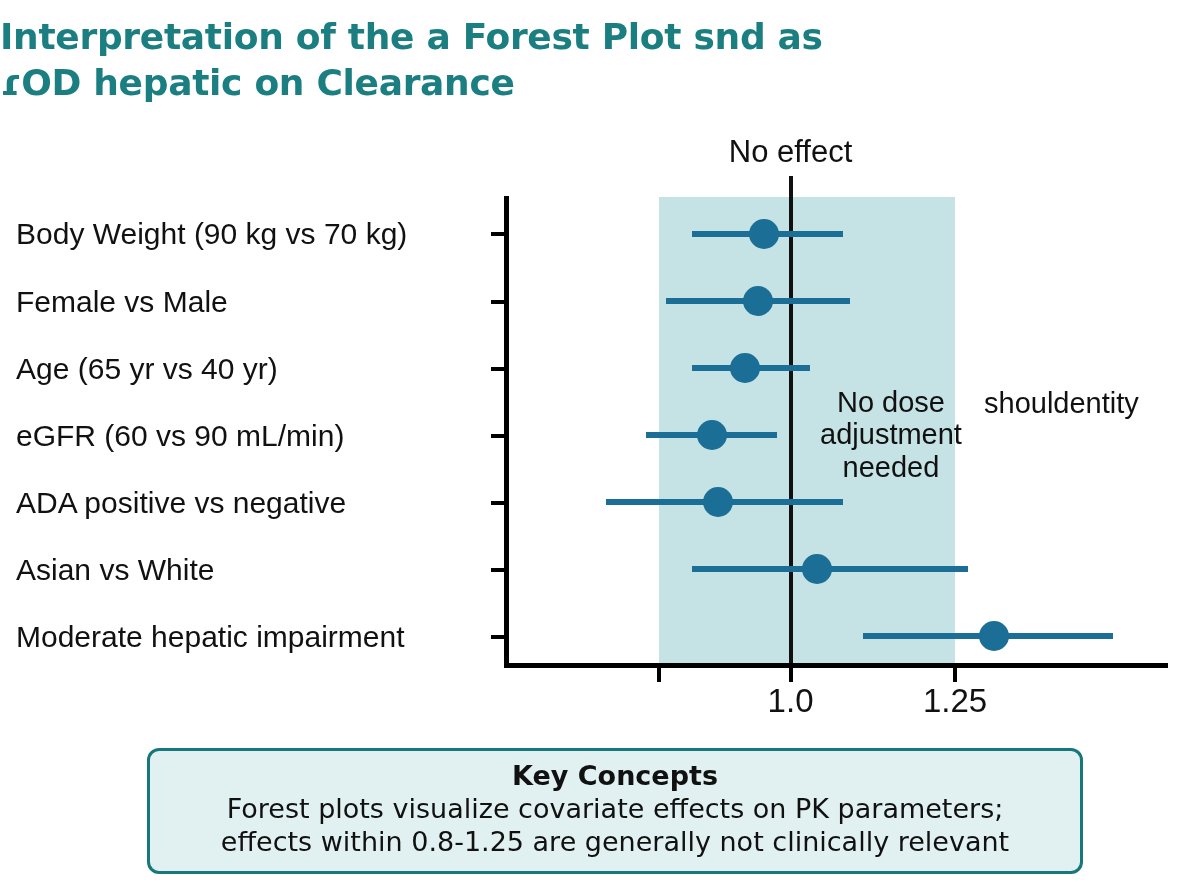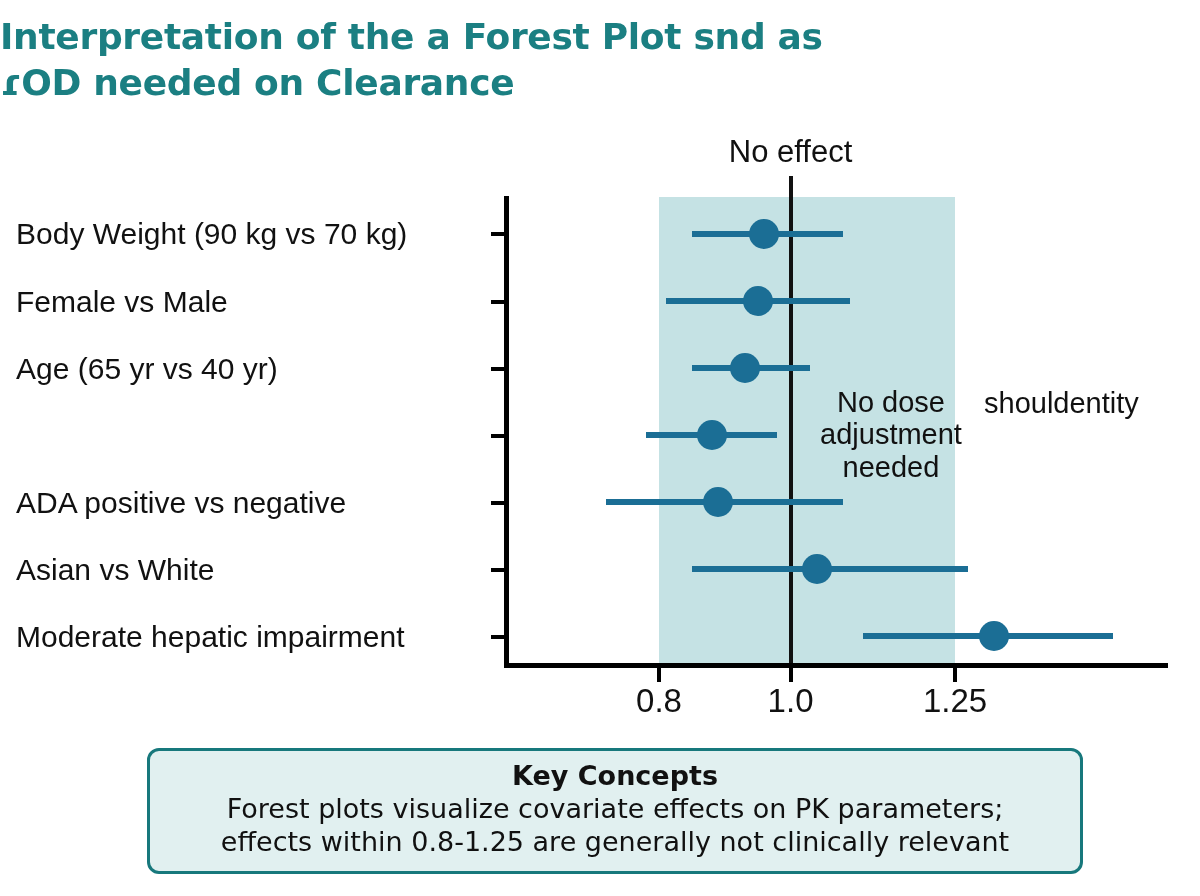--- a/index.html
+++ b/index.html
@@ -182,21 +182,21 @@
     color: #111111;
     line-height: 1.22;
   }
   #key-concepts-body .kc-line { display: block; }
 </style>
 </head>
 <body>
 
 <div id="title-block" style="color: rgb(27, 127, 130);">
   <span id="title-line-1">Interpretation of the a Forest Plot snd as</span>
-  <span id="title-line-2">ɾOD needed on Clearance</span>
+  <span id="title-line-2">ɾOD hepatic on Clearance</span>
 </div>
 
 <div id="plot-area">
 
   <div class="band" style="left: 643px; width: 296px; background: rgb(197, 226, 228);"></div>
 
   <div class="no-effect-label" style="left: 624.556px;">No effect</div>
   <div class="no-effect-line" style="left: 772.556px;"></div>
 
   <div class="axis-spine-y"></div>
@@ -206,20 +206,21 @@
   <div class="y-tick" style="top:300px"></div>
   <div class="y-tick" style="top:367px"></div>
   <div class="y-tick" style="top:434px"></div>
   <div class="y-tick" style="top:501px"></div>
   <div class="y-tick" style="top:568px"></div>
   <div class="y-tick" style="top:635px"></div>
 
   <div class="y-label" style="top:219px">Body Weight (90 kg vs 70 kg)</div>
   <div class="y-label" style="top:287px">Female vs Male</div>
   <div class="y-label" style="top:354px">Age (65 yr vs 40 yr)</div>
+  <div class="y-label" style="top:421px">eGFR (60 vs 90 mL/min)</div>
   <div class="y-label" style="top:488px">ADA positive vs negative</div>
   <div class="y-label" style="top:555px">Asian vs White</div>
   <div class="y-label" style="top:622px">Moderate hepatic impairment</div>
 
   <div class="whisker" style="left: 675.889px; top: 231px; width: 151.289px; background: rgb(27, 110, 149);"></div>
   <div class="dot" style="left: 733.244px; top: 219px; background: rgb(27, 110, 149);"></div>
 
   <div class="whisker" style="left: 649.578px; top: 298px; width: 184.178px; background: rgb(27, 110, 149);"></div>
   <div class="dot" style="left: 726.667px; top: 286px; background: rgb(27, 110, 149);"></div>
 
@@ -242,21 +243,20 @@
     <span>No dose</span><br>
     <span>adjustment</span><br>
     <span>needed</span>
   </div>
   <div class="annotation-side">shouldentity</div>
 
   <div class="x-tick" style="left: 641px;"></div>
   <div class="x-tick" style="left: 772.556px;"></div>
   <div class="x-tick" style="left: 937px;"></div>
 
-  <div class="x-label" style="left: 563px;">0.8</div>
   <div class="x-label" style="left: 694.556px;">1.0</div>
   <div class="x-label" style="left: 859px;">1.25</div>
 </div>
 
 <div id="key-concepts" style="background: rgb(225, 240, 240); border-color: rgb(23, 120, 124); margin-left: 17px;">
   <div id="key-concepts-title">Key Concepts</div>
   <div id="key-concepts-body">
     <span class="kc-line">Forest plots visualize covariate effects on PK parameters;</span>
     <span class="kc-line">effects within 0.8-1.25 are generally not clinically relevant</span>
   </div>

